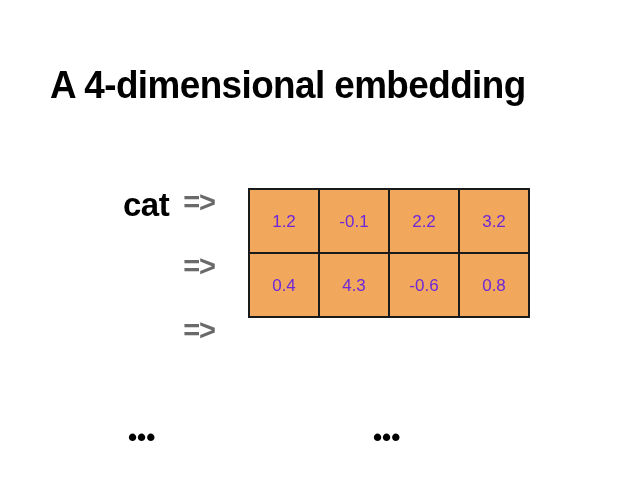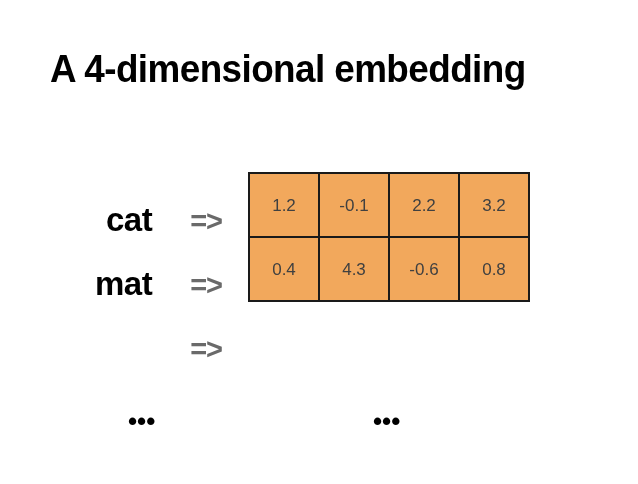--- a/index.html
+++ b/index.html
@@ -13,20 +13,21 @@
     position: relative;
     overflow: hidden;
     font-family: "Liberation Sans", sans-serif;
     -webkit-font-smoothing: antialiased;
   }
 
   #slide {
     position: absolute;
     inset: 0;
     background: #ffffff;
+    margin-top: 16px;
   }
 
   
   #slide-title {
     position: absolute;
     left: 50px;
     top: 46px;
     width: 560px;
     font-size: 38px;
     font-weight: bold;
@@ -50,30 +51,29 @@
   
   #labels-column {
     position: absolute;
     left: 0px;
     top: 0px;
     width: 224px;
     height: 192px;
   }
   .label-row {
     position: absolute;
-    left: 7px;
+    left: 0;
     width: 224px;
     height: 64px;
     display: flex;
-    align-items: flex-end;
+    align-items: flex-start;
     justify-content: flex-end;
     padding-right: 9px;
     box-sizing: border-box;
     white-space: nowrap;
-    gap: 24px;
   }
   .label-row.r0 { top: 0px; }
   .label-row.r1 { top: 64px; }
   .label-row.r2 { top: 128px; }
 
   .word-label {
     font-size: 33px;
     font-weight: bold;
     color: #000000;
     letter-spacing: -0.5px;
@@ -96,21 +96,21 @@
     border-collapse: collapse;
     border: 2px solid #1a1a1a;
     table-layout: fixed;
     width: 273px;
   }
   #embedding-matrix td {
     width: 68px;
     height: 62px;
     border: 2px solid #1a1a1a;
     background: #f2a85c;
-    color: #404040;
+    color: #6d28d9;
     font-size: 17px;
     font-weight: normal;
     text-align: center;
     vertical-align: middle;
     padding: 0;
     line-height: 17px;
   }
 
   
   .ellipsis-mark {
@@ -135,21 +135,20 @@
   <div id="embedding-block">
 
     <div id="labels-column">
 
       <div class="label-row r0">
         <span class="word-label">cat</span>
         <span class="arrow-label">=&gt;</span>
       </div>
 
       <div class="label-row r1">
-        <span class="word-label">mat</span>
         <span class="arrow-label">=&gt;</span>
       </div>
 
       <div class="label-row r2">
         <span class="arrow-label">=&gt;</span>
       </div>
 
     </div>
 
     <table id="embedding-matrix">

